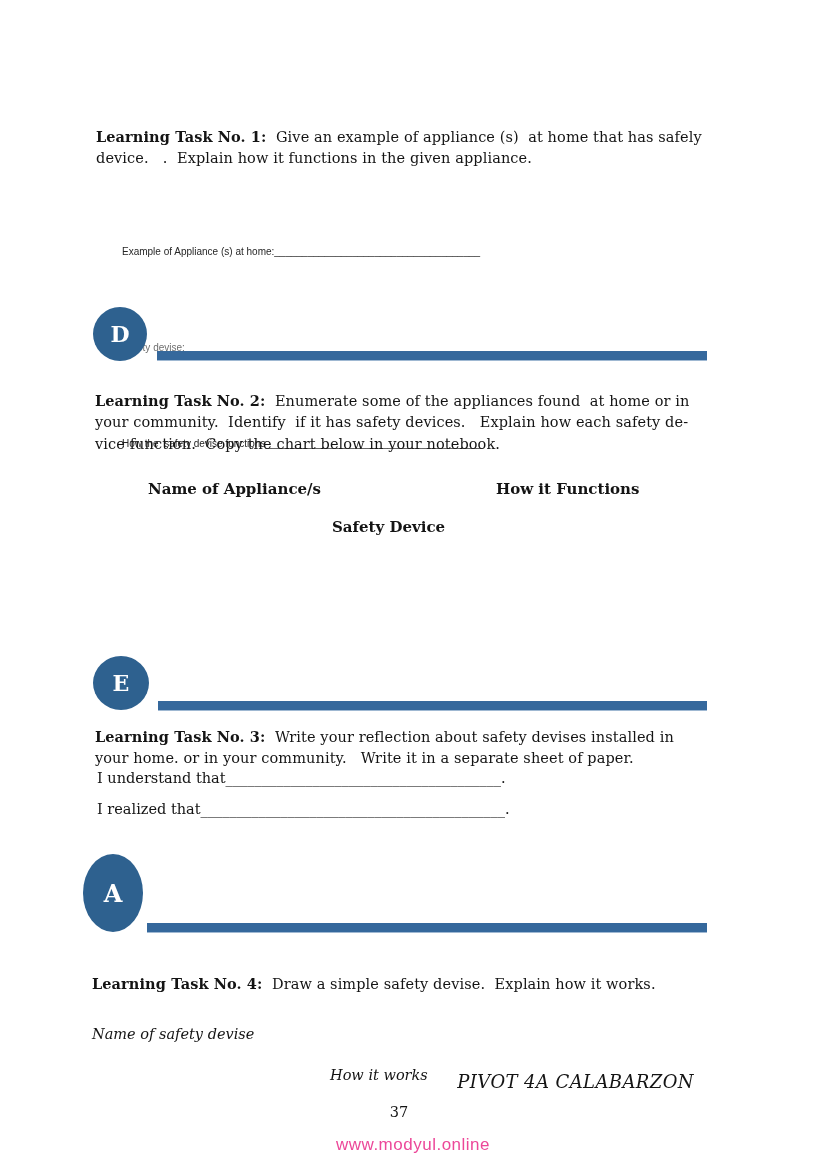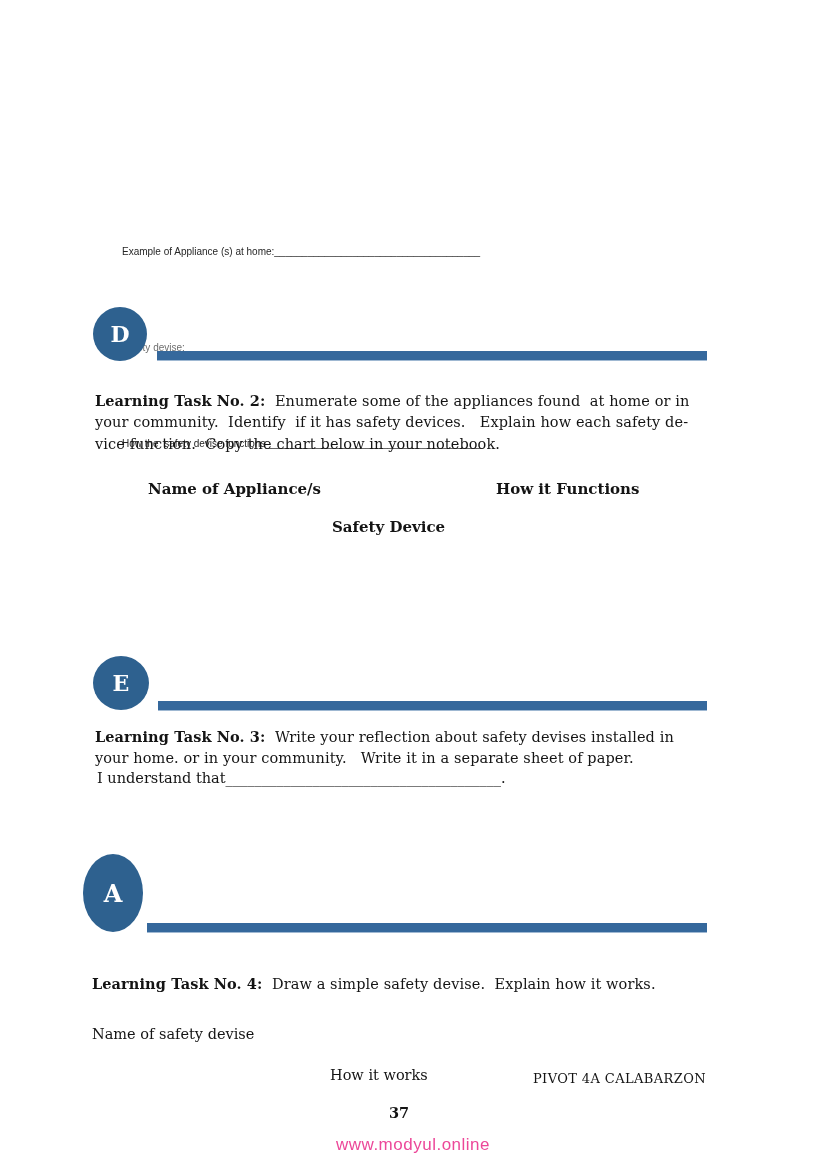--- a/index.html
+++ b/index.html
@@ -75,56 +75,58 @@
   .th2 { left: 332px; margin-top: 38px; }
   .th3 { left: 496px; }
 
   .refl {
     position: absolute;
     left: 97px;
     font-size: 14.5px;
     white-space: pre;
   }
 
-  .draw-label { position: absolute; top: 1026px; font-size: 14.5px; white-space: pre; }
+  .draw-label { position: absolute; top: 1026px; font-size: 14.5px; white-space: pre; font-style: italic; }
   .dl1 { left: 92px; }
   .dl2 { left: 330px; margin-top: 41px; }
 
   .pivot {
     position: absolute;
     top: 1071px;
-    right: 120px;
-    font-size: 13px;
+    right: 132px;
+    font-style: italic;
+    font-size: 18px;
     letter-spacing: 0.4px;
   }
   .pagenum {
     position: absolute;
     top: 1104px;
     left: 0; right: 28px;
     text-align: center;
     font-size: 14.5px;
-    font-weight: bold;
   }
   .watermark {
     position: absolute;
     top: 1119px;
     left: 0; right: 0;
     text-align: center;
     font-family: "Liberation Sans", sans-serif;
     font-size: 17px;
     color: #ec4899;
     letter-spacing: 0.5px;
     margin-top: 16px;
   }
 </style>
 </head>
 <body>
 
 <div class="page">
 
+  <p class="para" style="left:96px; top:111px;"><span class="lbl">Learning Task No. 1:</span><span>  Give an example of appliance (s)  at home that has safely
+device.   .  Explain how it functions in the given appliance.</span></p>
 
   <div class="fillins">
     <div>Example of Appliance (s) at home:_____________________________________</div>
     <div class="gray">Safety devise:_______________________________________________________</div>
     <div>How the  safety devise functions_______________________________________</div>
   </div>
 
   <div class="badge badge-d">
       <span>D</span>
     </div>
@@ -142,20 +144,21 @@
 
   <div class="badge badge-e">
       <span>E</span>
     </div>
   <div class="rule rule-e"></div>
 
   <p class="para" style="left:95px; top:711px;"><span class="lbl">Learning Task No. 3:</span><span>  Write your reflection about safety devises installed in
 your home. or in your community.   Write it in a separate sheet of paper.</span></p>
 
   <div class="refl" style="top:770px;">I understand that______________________________________.</div>
+  <div class="refl" style="top:801px;">I realized that__________________________________________.</div>
 
   <div class="badge badge-a">
       <span>A</span>
     </div>
   <div class="rule rule-a"></div>
 
   <p class="para" style="left:92px; top:958px;text-align:center;"><span class="lbl">Learning Task No. 4:</span><span>  Draw a simple safety devise.  Explain how it works.</span></p>
 
   <div class="draw-label dl1">Name of safety devise</div>
   <div class="draw-label dl2">How it works</div>

